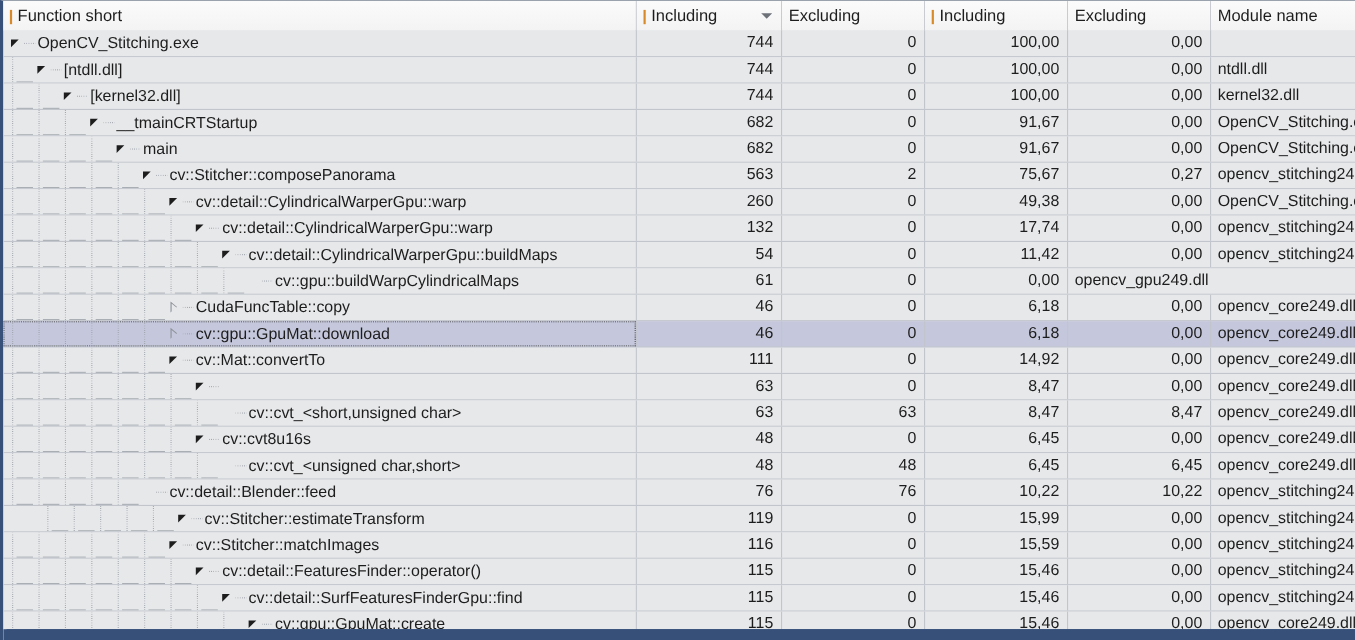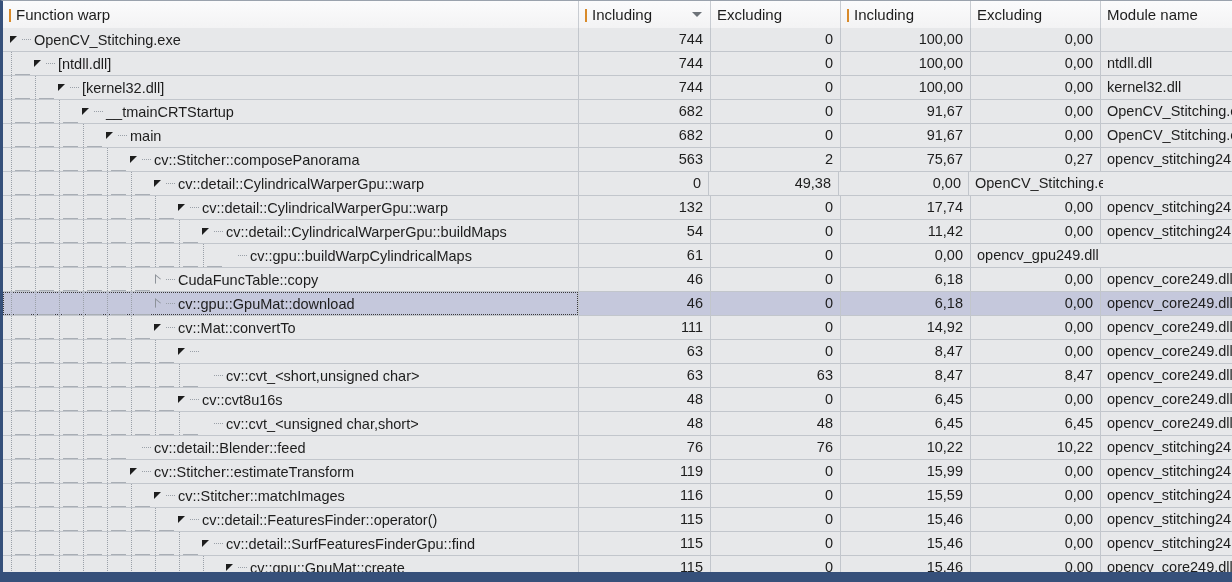--- a/index.html
+++ b/index.html
@@ -233,21 +233,21 @@
   }
 </style>
 </head>
 <body>
 
 <div id="app">
 
   <div class="grid-header" id="grid-header">
       <div class="hcell" style="width: 576px; flex: 0 0 576px;">
         <span class="trunc-mark"></span>
-        <span class="htxt">Function warp</span>
+        <span class="htxt">Function short</span>
       </div>
       <div class="hcell" style="width: 132px; flex: 0 0 132px;">
         <span class="trunc-mark"></span>
         <span class="htxt">Including</span>
         <span class="sort-arrow"></span>
       </div>
       <div class="hcell" style="width: 130px; flex: 0 0 130px;">
         <span class="htxt">Excluding</span>
       </div>
       <div class="hcell" style="width: 130px; flex: 0 0 130px;">
@@ -417,20 +417,21 @@
               <div class="guide" style="left: 127px;"></div>
               <div class="stub" style="left: 131px; width: 15px;"></div>
             </div>
             <div class="twisty">
               <span class="t-expanded"></span>
             </div>
             <div class="hconn"></div>
             <div class="fnlabel">cv::detail::CylindricalWarperGpu::warp</div>
           </div>
         </div>
+        <div class="cell num" style="flex: 0 0 132px;">260</div>
         <div class="cell num" style="flex: 0 0 130px;">0</div>
         <div class="cell num" style="flex: 0 0 130px;">49,38</div>
         <div class="cell num" style="flex: 0 0 130px;">0,00</div>
         <div class="cell mod" style="flex: 0 0 134px;">OpenCV_Stitching.e</div>
       </div>
       <div class="row">
         <div class="cell fn" style="flex: 0 0 576px;">
           <div class="fnbox">
             <div class="indent" style="width: 172px;">
               <div class="guide" style="left: 7px;"></div>
@@ -765,21 +766,21 @@
             <div class="fnlabel">cv::detail::Blender::feed</div>
           </div>
         </div>
         <div class="cell num" style="flex: 0 0 132px;">76</div>
         <div class="cell num" style="flex: 0 0 130px;">76</div>
         <div class="cell num" style="flex: 0 0 130px;">10,22</div>
         <div class="cell num" style="flex: 0 0 130px;">10,22</div>
         <div class="cell mod" style="flex: 0 0 134px;">opencv_stitching24</div>
       </div>
       <div class="row">
-        <div class="cell fn" style="flex: 0 0 576px;">
+        <div class="cell fn" style="flex: 0 0 576px; padding-left: 32px;">
           <div class="fnbox">
             <div class="indent" style="width: 124px;">
               <div class="guide" style="left: 7px;"></div>
               <div class="stub" style="left: 11px; width: 15px;"></div>
               <div class="guide" style="left: 31px;"></div>
               <div class="stub" style="left: 35px; width: 15px;"></div>
               <div class="guide" style="left: 55px;"></div>
               <div class="stub" style="left: 59px; width: 15px;"></div>
               <div class="guide" style="left: 79px;"></div>
               <div class="stub" style="left: 83px; width: 15px;"></div>

